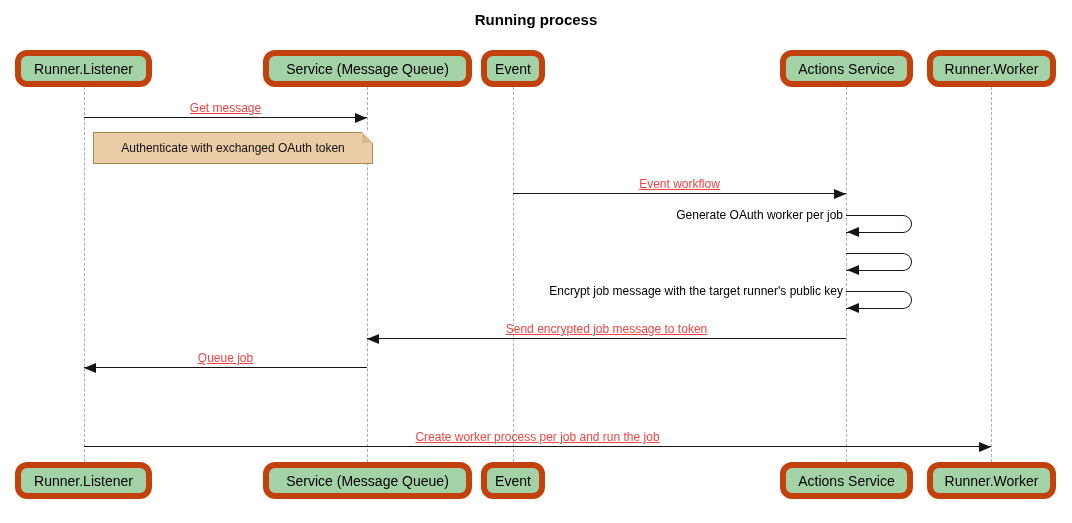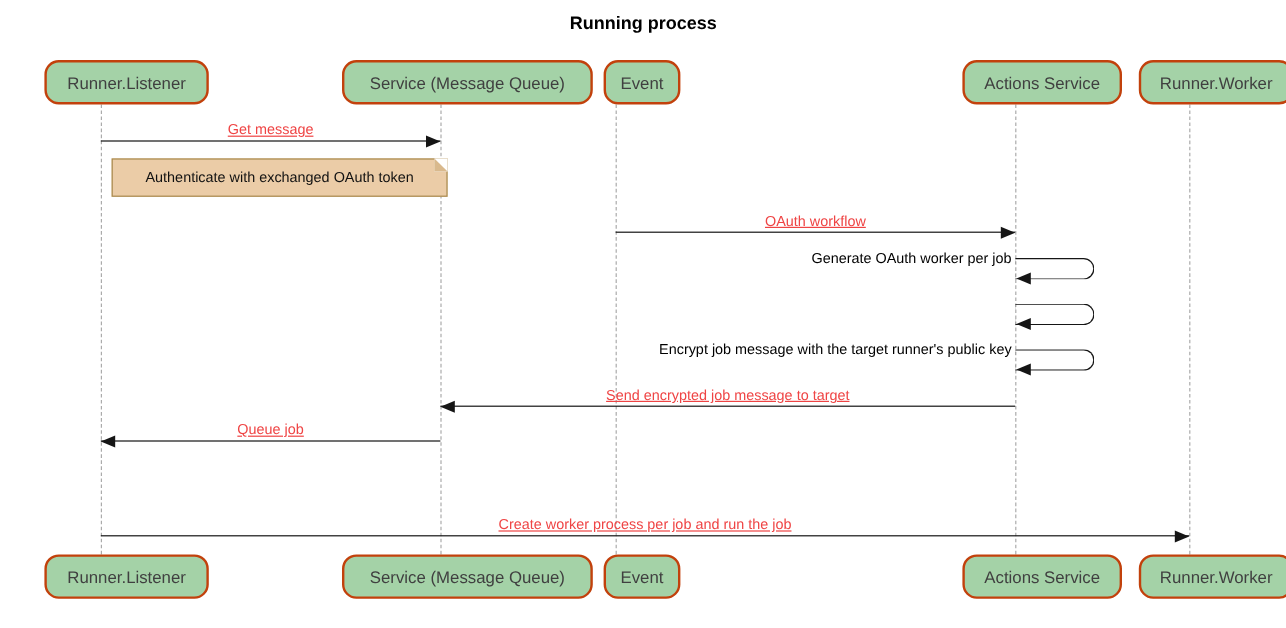--- a/index.html
+++ b/index.html
@@ -1,21 +1,21 @@
 <!DOCTYPE html>
 <html><head>
 <meta charset="utf-8">
 <style>
   html,body{margin:0;padding:0;background:#fff;}
   body{width:1072px;height:523px;font-family:"Liberation Sans",sans-serif;color:#000;}
   .diagram{position:relative;width:1072px;height:523px;background:#fff;overflow:hidden;}
   .title{position:absolute;top:11px;left:0;width:100%;text-align:center;font-size:15px;font-weight:bold;color:#000;}
-  .actor{position:absolute;height:37px;background:#a4d2a7;border:2px solid #c2410c;border-radius:12px;
-         display:flex;align-items:center;justify-content:center;font-size:14px;color:#404040;
-         box-sizing:border-box;white-space:nowrap;margin-left:22px;}
+  .actor{position:absolute;height:37px;background:#a4d2a7;border:6px solid #c2410c;border-radius:12px;
+         display:flex;align-items:center;justify-content:center;font-size:14px;color:#000000;
+         box-sizing:border-box;white-space:nowrap;}
   .lifeline{position:absolute;top:87px;height:375px;width:0;border-left:1px dashed #ababab;}
   .msg-line{position:absolute;height:0;border-top:1.4px solid #151515;}
   .msg-label{position:absolute;font-size:12px;white-space:nowrap;text-align:center;color:#ef4444;text-decoration:underline;}
   .head{position:absolute;width:0;height:0;}
   .head.right{border-top:5px solid transparent;border-bottom:5px solid transparent;border-left:12px solid #151515;}
   .head.left{border-top:5px solid transparent;border-bottom:5px solid transparent;border-right:12px solid #151515;}
   .selfloop{position:absolute;left:846px;width:66px;height:18px;box-sizing:border-box;
             border:1.4px solid #151515;border-left:none;border-radius:0 9px 9px 0;}
   .self-label{position:absolute;font-size:12px;white-space:nowrap;text-align:right;color:#000;}
   .note{position:absolute;background:#ebcca7;border:1px solid #a98a4f;box-sizing:border-box;
@@ -44,36 +44,36 @@
 
   <div class="msg-label" style="left:84px;top:101px;width:283px">Get message</div>
   <div class="msg-line" style="left:84px;top:117px;width:283px"></div>
   <div class="head right" style="left:355px;top:113px"></div>
 
   <div class="note" style="left:93px;top:132px;width:280px;height:32px">
     <span>Authenticate with exchanged OAuth token</span>
     <span class="fold"></span>
   </div>
 
-  <div class="msg-label" style="left:513px;top:177px;width:333px">OAuth workflow</div>
+  <div class="msg-label" style="left:513px;top:177px;width:333px">Event workflow</div>
   <div class="msg-line" style="left:513px;top:193px;width:333px"></div>
   <div class="head right" style="left:834px;top:189px"></div>
 
   <div class="self-label" style="left:343px;top:208px;width:500px">Generate OAuth worker per job</div>
   <div class="selfloop" style="top:215px"></div>
   <div class="head left" style="left:847px;top:227px"></div>
 
   <div class="selfloop" style="top:253px"></div>
   <div class="head left" style="left:847px;top:265px"></div>
 
   <div class="self-label" style="left:343px;top:284px;width:500px">Encrypt job message with the target runner's public key</div>
   <div class="selfloop" style="top:291px"></div>
   <div class="head left" style="left:847px;top:303px"></div>
 
-  <div class="msg-label" style="left:367px;top:322px;width:479px">Send encrypted job message to target</div>
+  <div class="msg-label" style="left:367px;top:322px;width:479px">Send encrypted job message to token</div>
   <div class="msg-line" style="left:367px;top:338px;width:479px"></div>
   <div class="head left" style="left:367px;top:334px"></div>
 
   <div class="msg-label" style="left:84px;top:351px;width:283px">Queue job</div>
   <div class="msg-line" style="left:84px;top:367px;width:283px"></div>
   <div class="head left" style="left:84px;top:363px"></div>
 
 
   <div class="msg-label" style="left:84px;top:430px;width:907px">Create worker process per job and run the job</div>
   <div class="msg-line" style="left:84px;top:446px;width:907px"></div>

